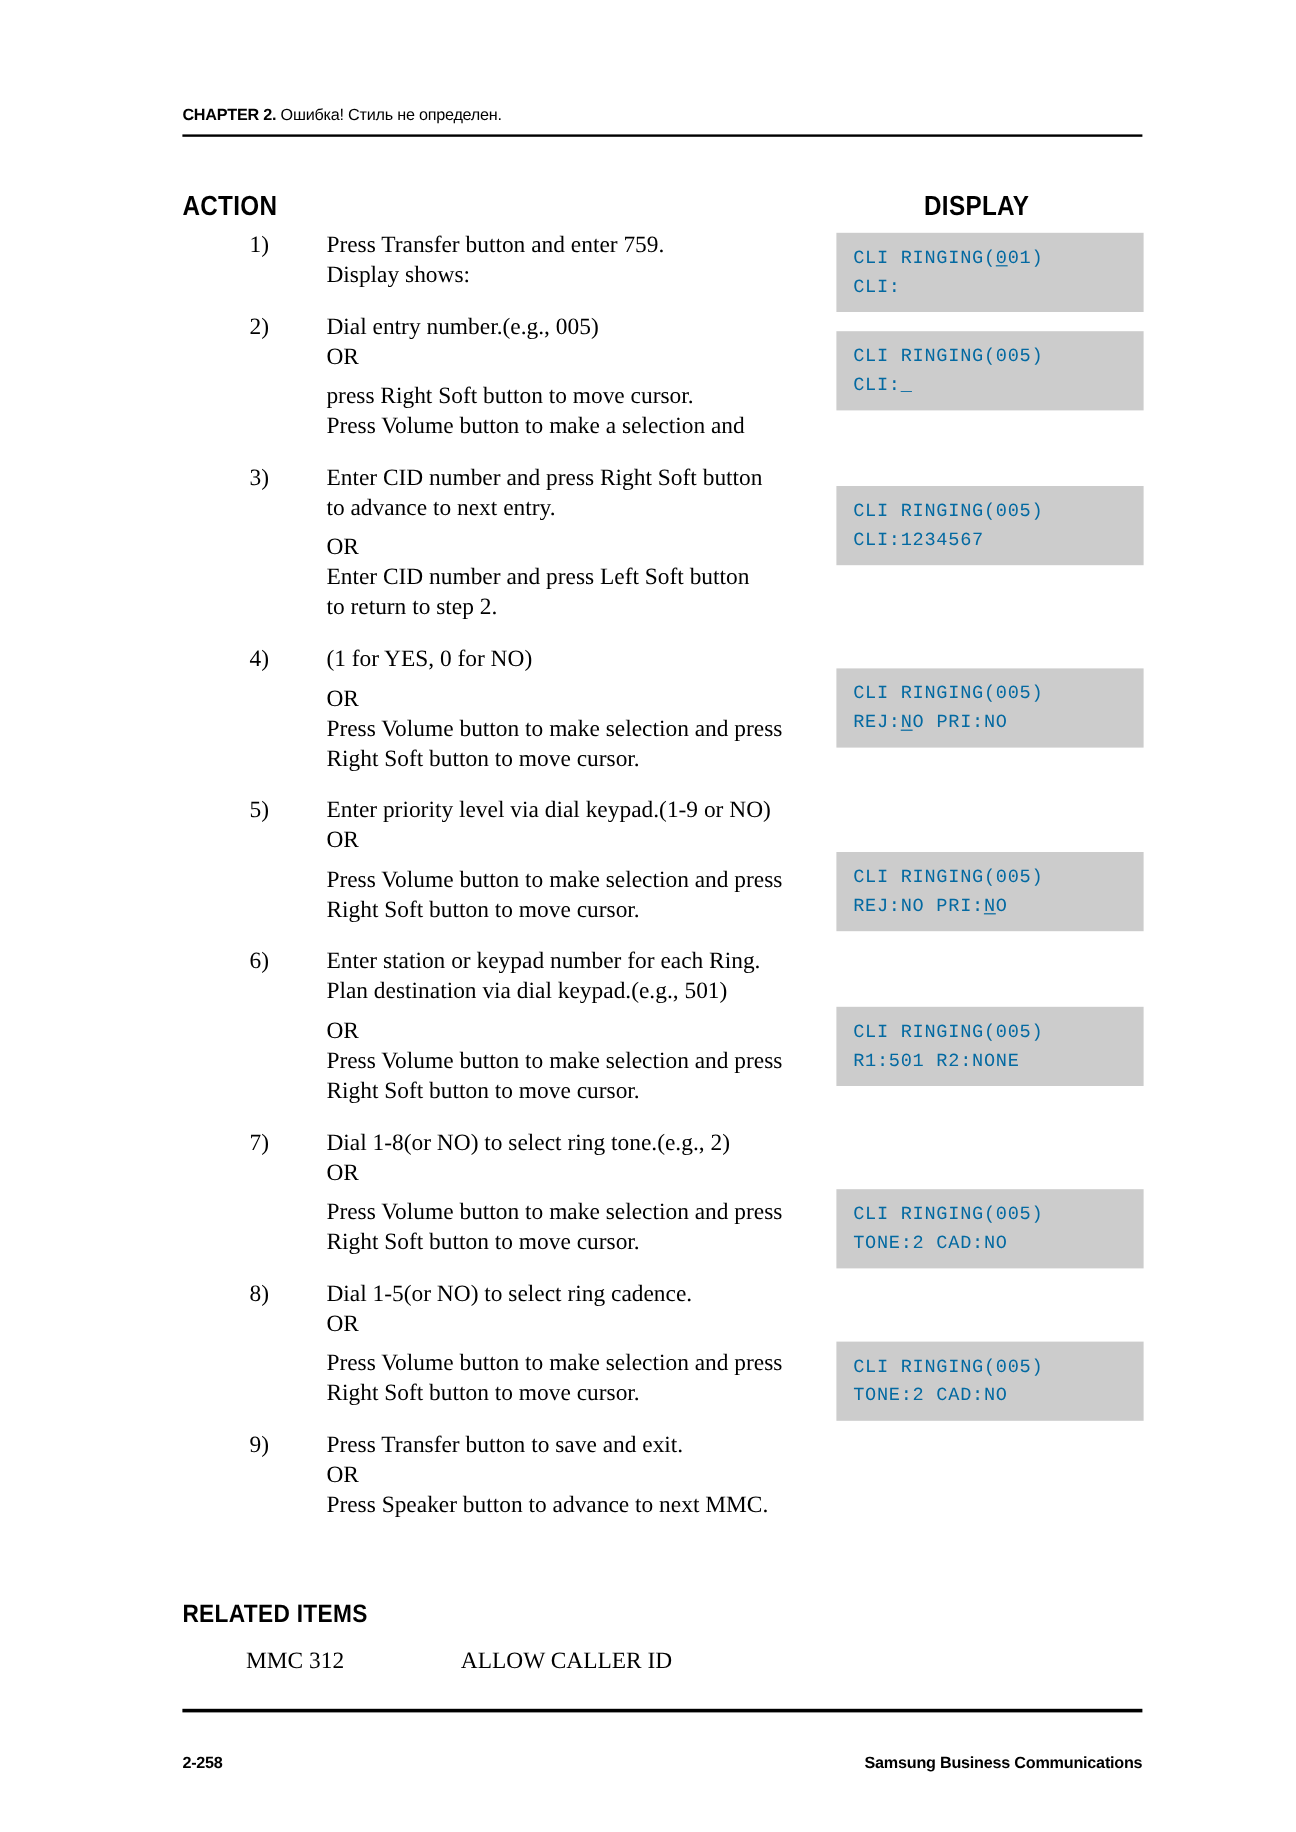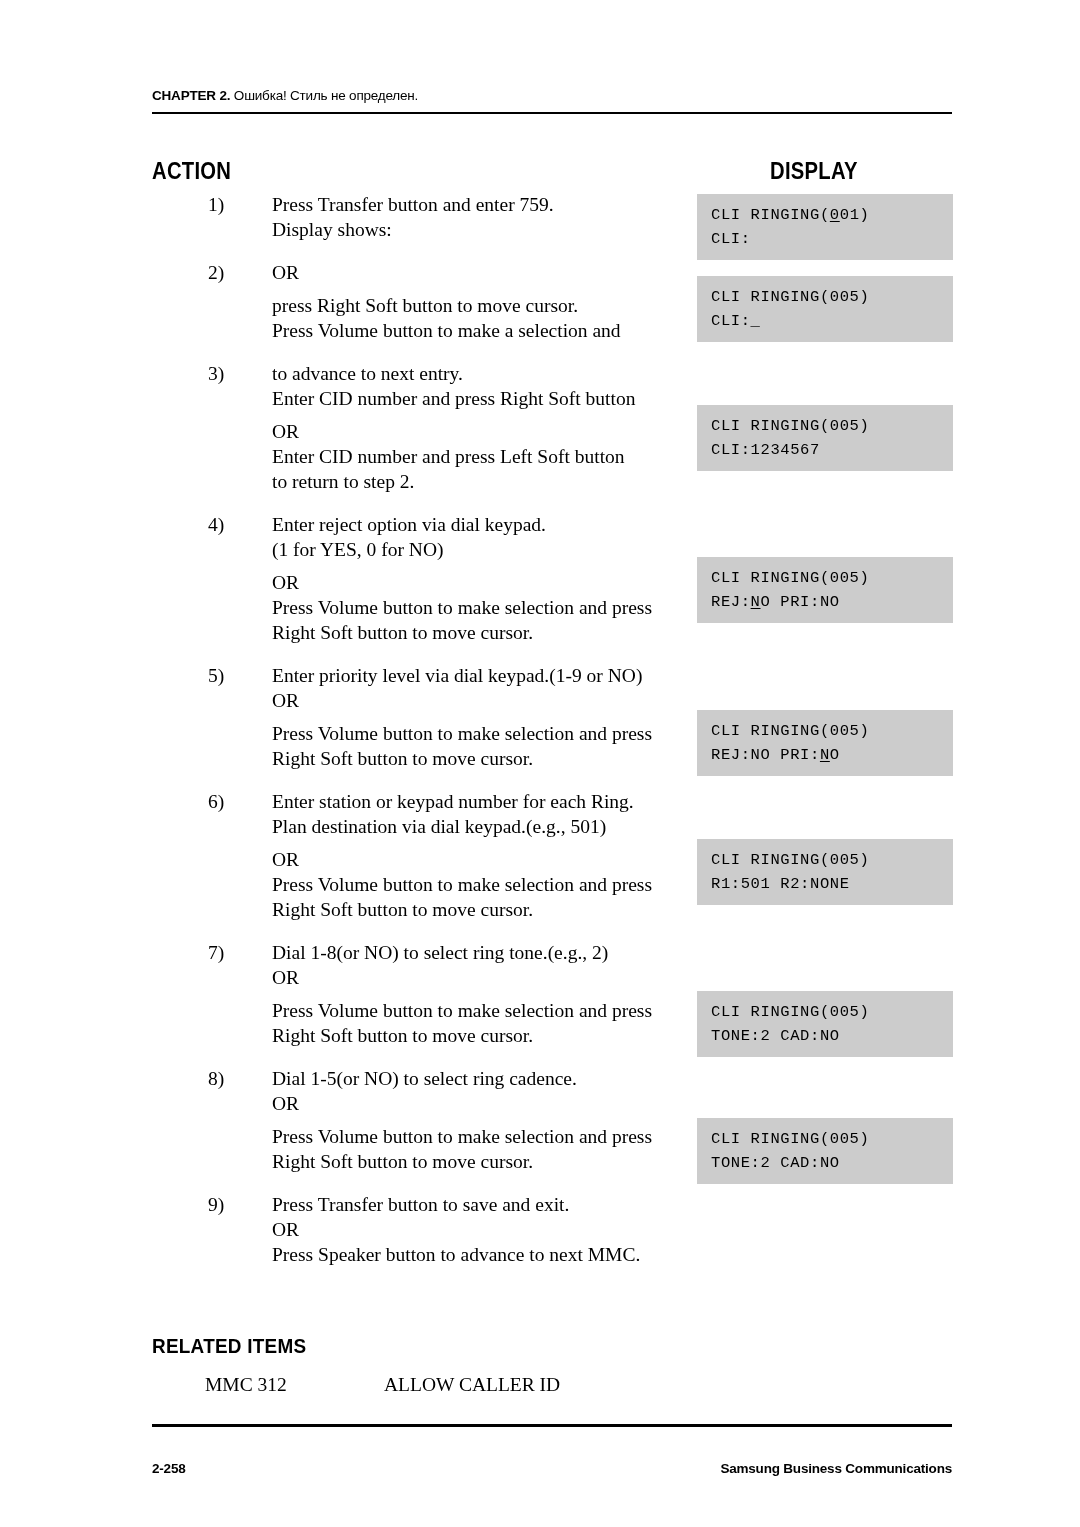--- a/index.html
+++ b/index.html
@@ -110,21 +110,21 @@
     position: absolute;
     left: 0;
     width: 256px;
     background: #cccccc;
     box-sizing: border-box;
     padding: 9px 0 9px 14px;
     font-family: "Liberation Mono", "DejaVu Sans Mono", monospace;
     font-size: 15.5px;
     line-height: 24px;
     letter-spacing: 0.6px;
-    color: #000000;
+    color: #0369a1;
   }
   .lcd .lcd-line {
     display: block;
     white-space: pre;
   }
   .lcd u {
     text-decoration: underline;
     text-underline-offset: 2px;
   }
 
@@ -202,41 +202,41 @@
       <div class="step">
         <div class="step-num">1)</div>
         <div class="step-body">
           <span class="line">Press Transfer button and enter 759.</span>
           <span class="line">Display shows:</span>
         </div>
       </div>
       <div class="step">
         <div class="step-num">2)</div>
         <div class="step-body">
+          <span class="line">Dial entry number.(e.g., 005)</span>
           <span class="line">OR</span>
           <span class="gap"></span>
           <span class="line">press Right Soft button to move cursor.</span>
           <span class="line">Press Volume button to make a selection and</span>
         </div>
       </div>
       <div class="step">
         <div class="step-num">3)</div>
         <div class="step-body">
+          <span class="line">Enter CID number and press Right Soft button</span>
           <span class="line">to advance to next entry.</span>
-          <span class="line">Enter CID number and press Right Soft button</span>
           <span class="gap"></span>
           <span class="line">OR</span>
           <span class="line">Enter CID number and press Left Soft button</span>
           <span class="line">to return to step 2.</span>
         </div>
       </div>
       <div class="step">
         <div class="step-num">4)</div>
         <div class="step-body">
-          <span class="line">Enter reject option via dial keypad.</span>
           <span class="line">(1 for YES, 0 for NO)</span>
           <span class="gap"></span>
           <span class="line">OR</span>
           <span class="line">Press Volume button to make selection and press</span>
           <span class="line">Right Soft button to move cursor.</span>
         </div>
       </div>
       <div class="step">
         <div class="step-num">5)</div>
         <div class="step-body">

